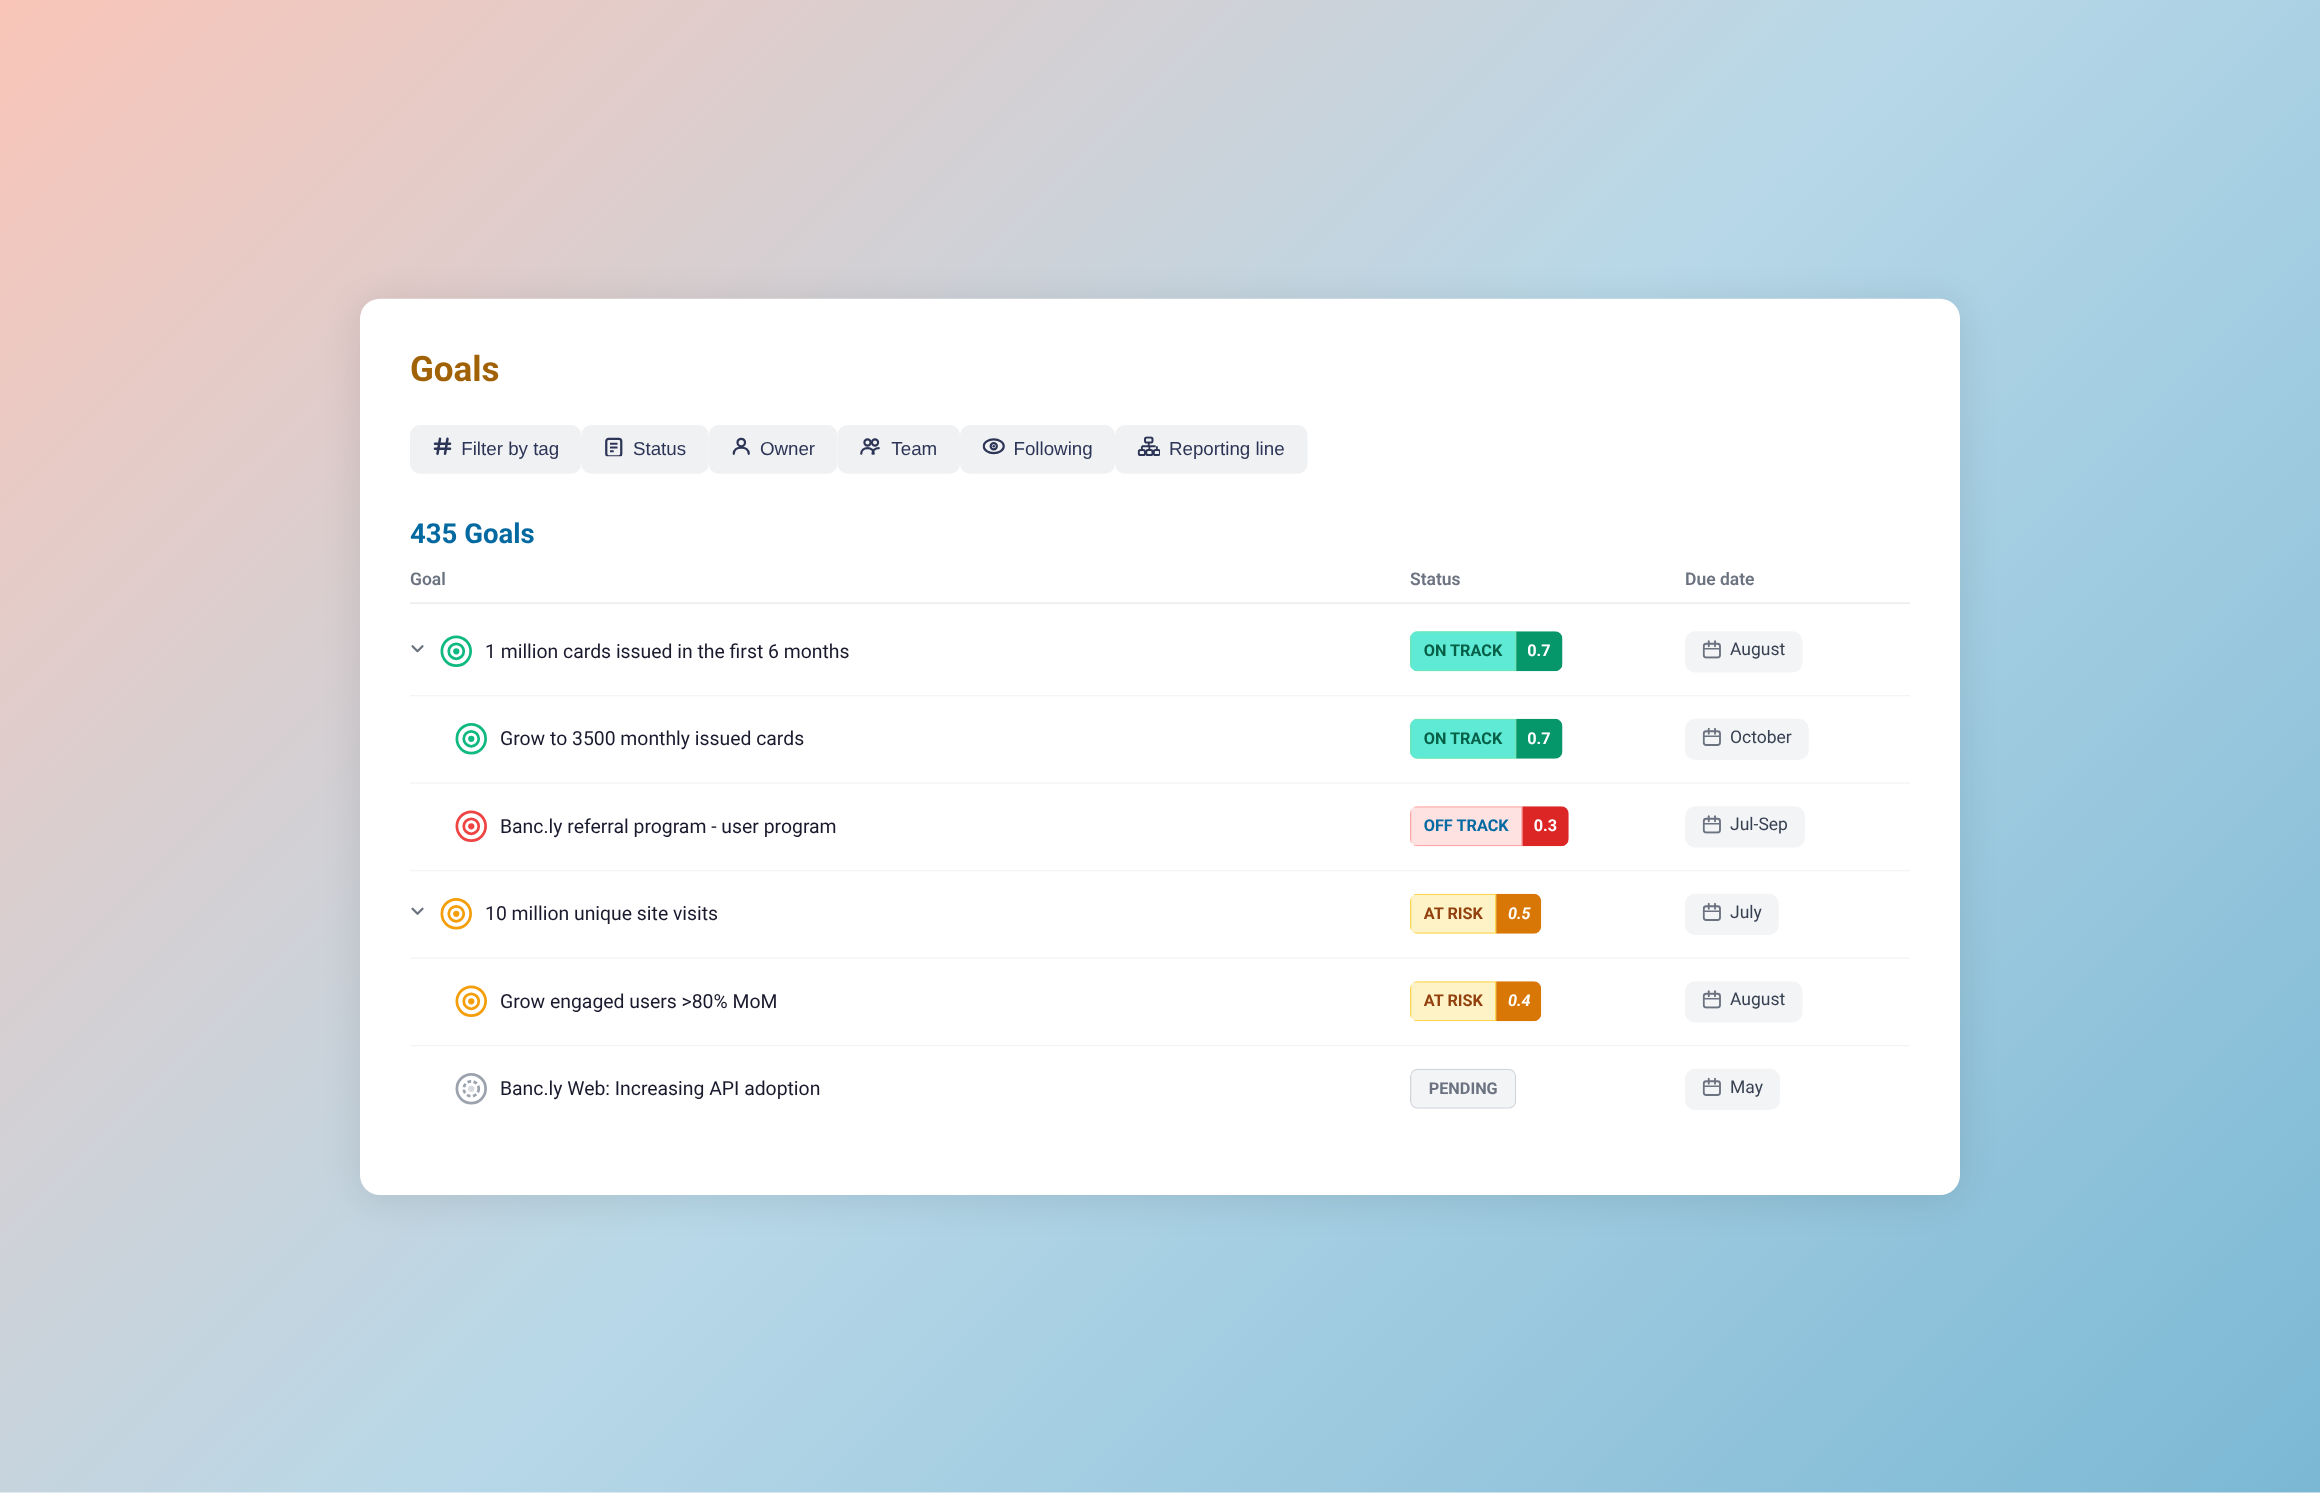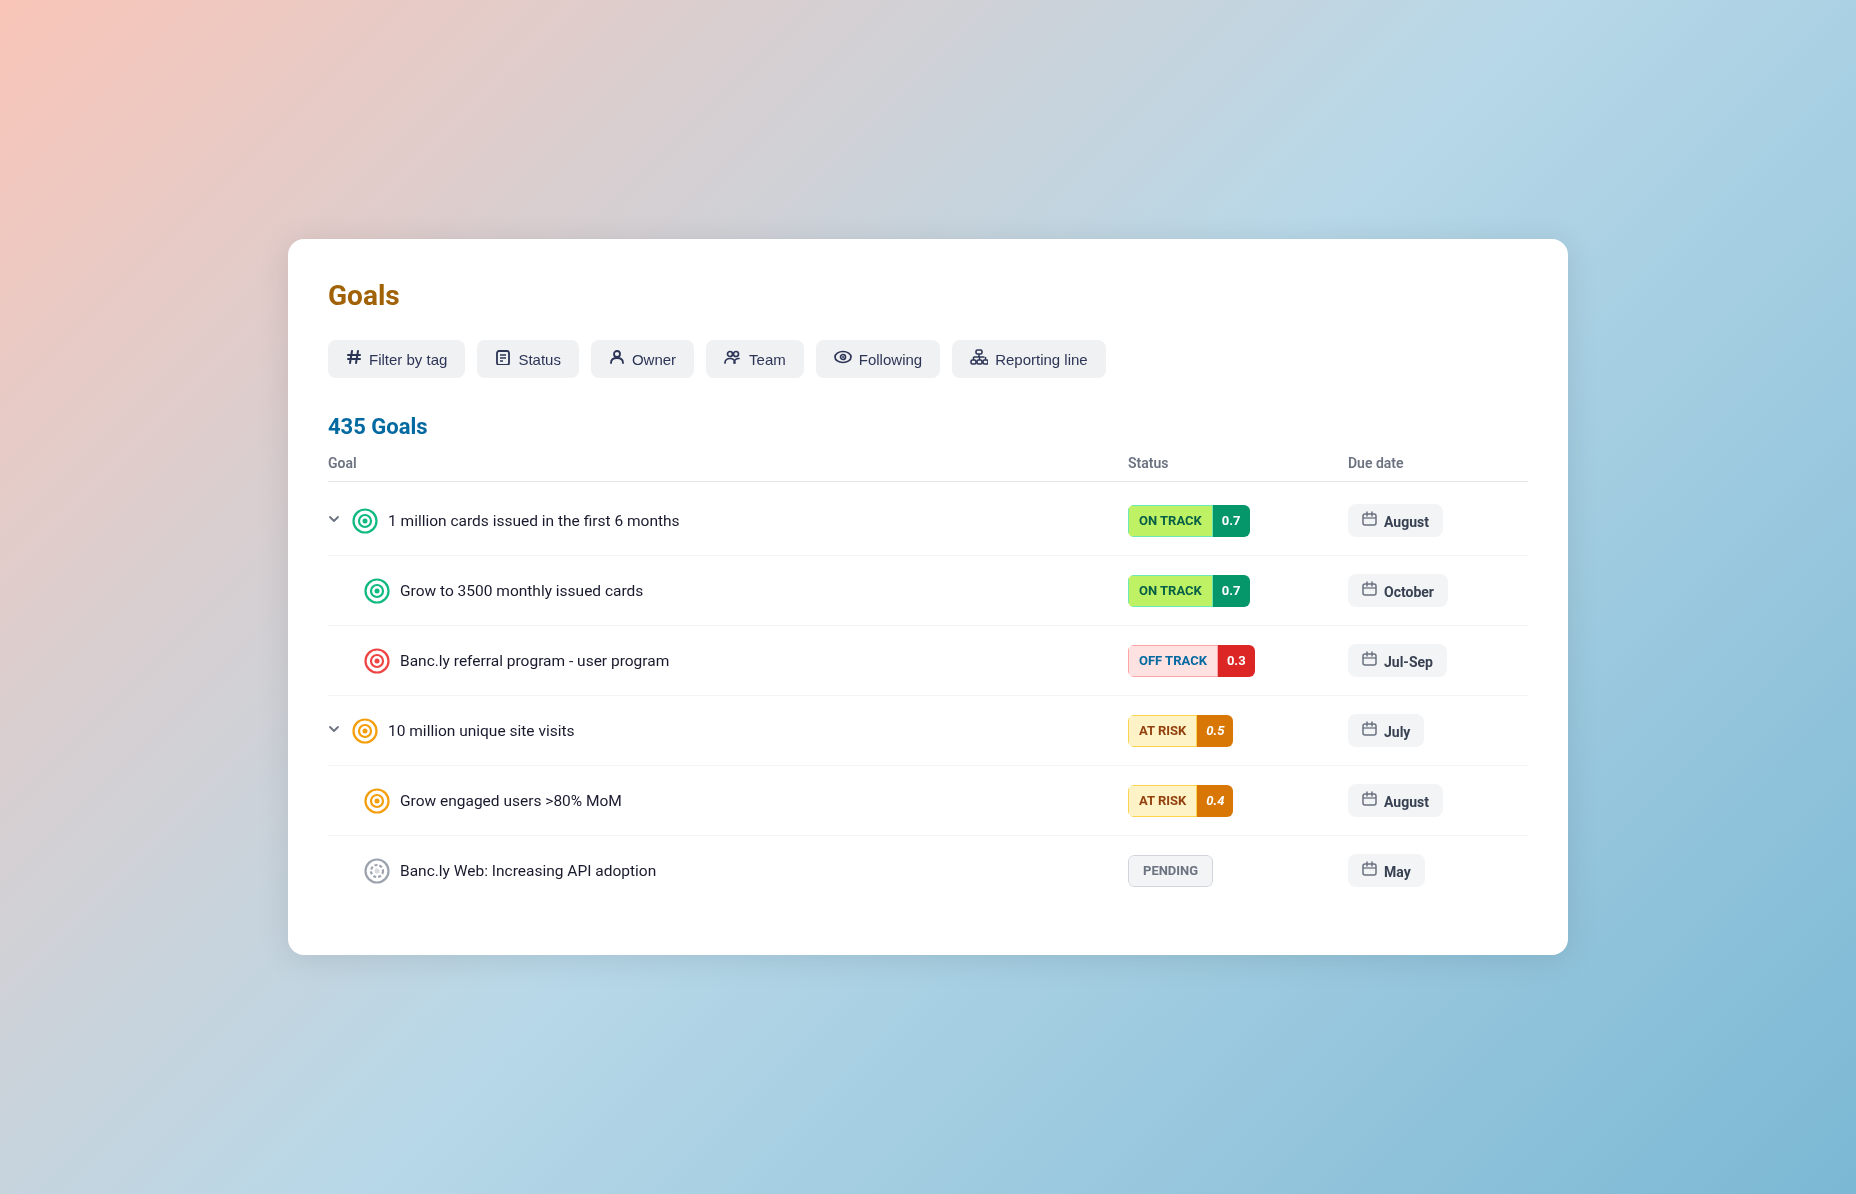--- a/index.html
+++ b/index.html
@@ -21,21 +21,20 @@
       box-shadow: 0 4px 32px rgba(0,0,0,0.10);
     }
     .page-title {
       font-size: 28px;
       font-weight: 700;
       color: #a16207;
       margin-bottom: 28px;
     }
     .filter-bar {
       display: flex;
-      gap: 12px;
       flex-wrap: wrap;
       margin-bottom: 36px;
     }
     .filter-btn {
       display: flex;
       align-items: center;
       gap: 7px;
       padding: 9px 18px;
       border: none;
       background: #f0f1f3;
@@ -123,48 +122,48 @@
     }
     .status-score {
       padding: 0 9px;
       height: 100%;
       display: flex;
       align-items: center;
       font-size: 13px;
       font-weight: 700;
       color: #fff;
     }
-    .on-track .status-label { background: #bef264; color: #065f46; border: 1.5px solid #6ee7b7; }
+    .on-track .status-label { background: #5eead4; color: #065f46; border: 1.5px solid #6ee7b7; }
     .on-track .status-score { background: #059669; }
     .off-track .status-label { background: #fee2e2; color: #0369a1; border: 1.5px solid #fca5a5; }
     .off-track .status-score { background: #dc2626; }
     .at-risk .status-label { background: #fef3c7; color: #92400e; border: 1.5px solid #fcd34d; }
     .at-risk .status-score { background: #d97706; font-style: italic; }
     .pending .status-label {
       background: #f3f4f6;
       color: #6b7280;
       border: 1.5px solid #d1d5db;
       border-radius: 6px;
       padding: 0 14px;
     }
     
     .due-date-cell {
       display: flex;
       align-items: center;
     }
     .due-date-badge {
       display: inline-flex;
-      align-items: flex-end;
+      align-items: flex-start;
       gap: 7px;
       background: #f3f4f6;
       border-radius: 8px;
       padding: 7px 14px;
       font-size: 14px;
       color: #374151;
-      font-weight: 700;
+      font-weight: 400;
     }
     .cal-icon { color: #6b7280; font-size: 15px; }
   </style>
 </head>
 <body>
 
 <div class="card">
   <h1 class="page-title">Goals</h1>
 
   <div class="filter-bar">

